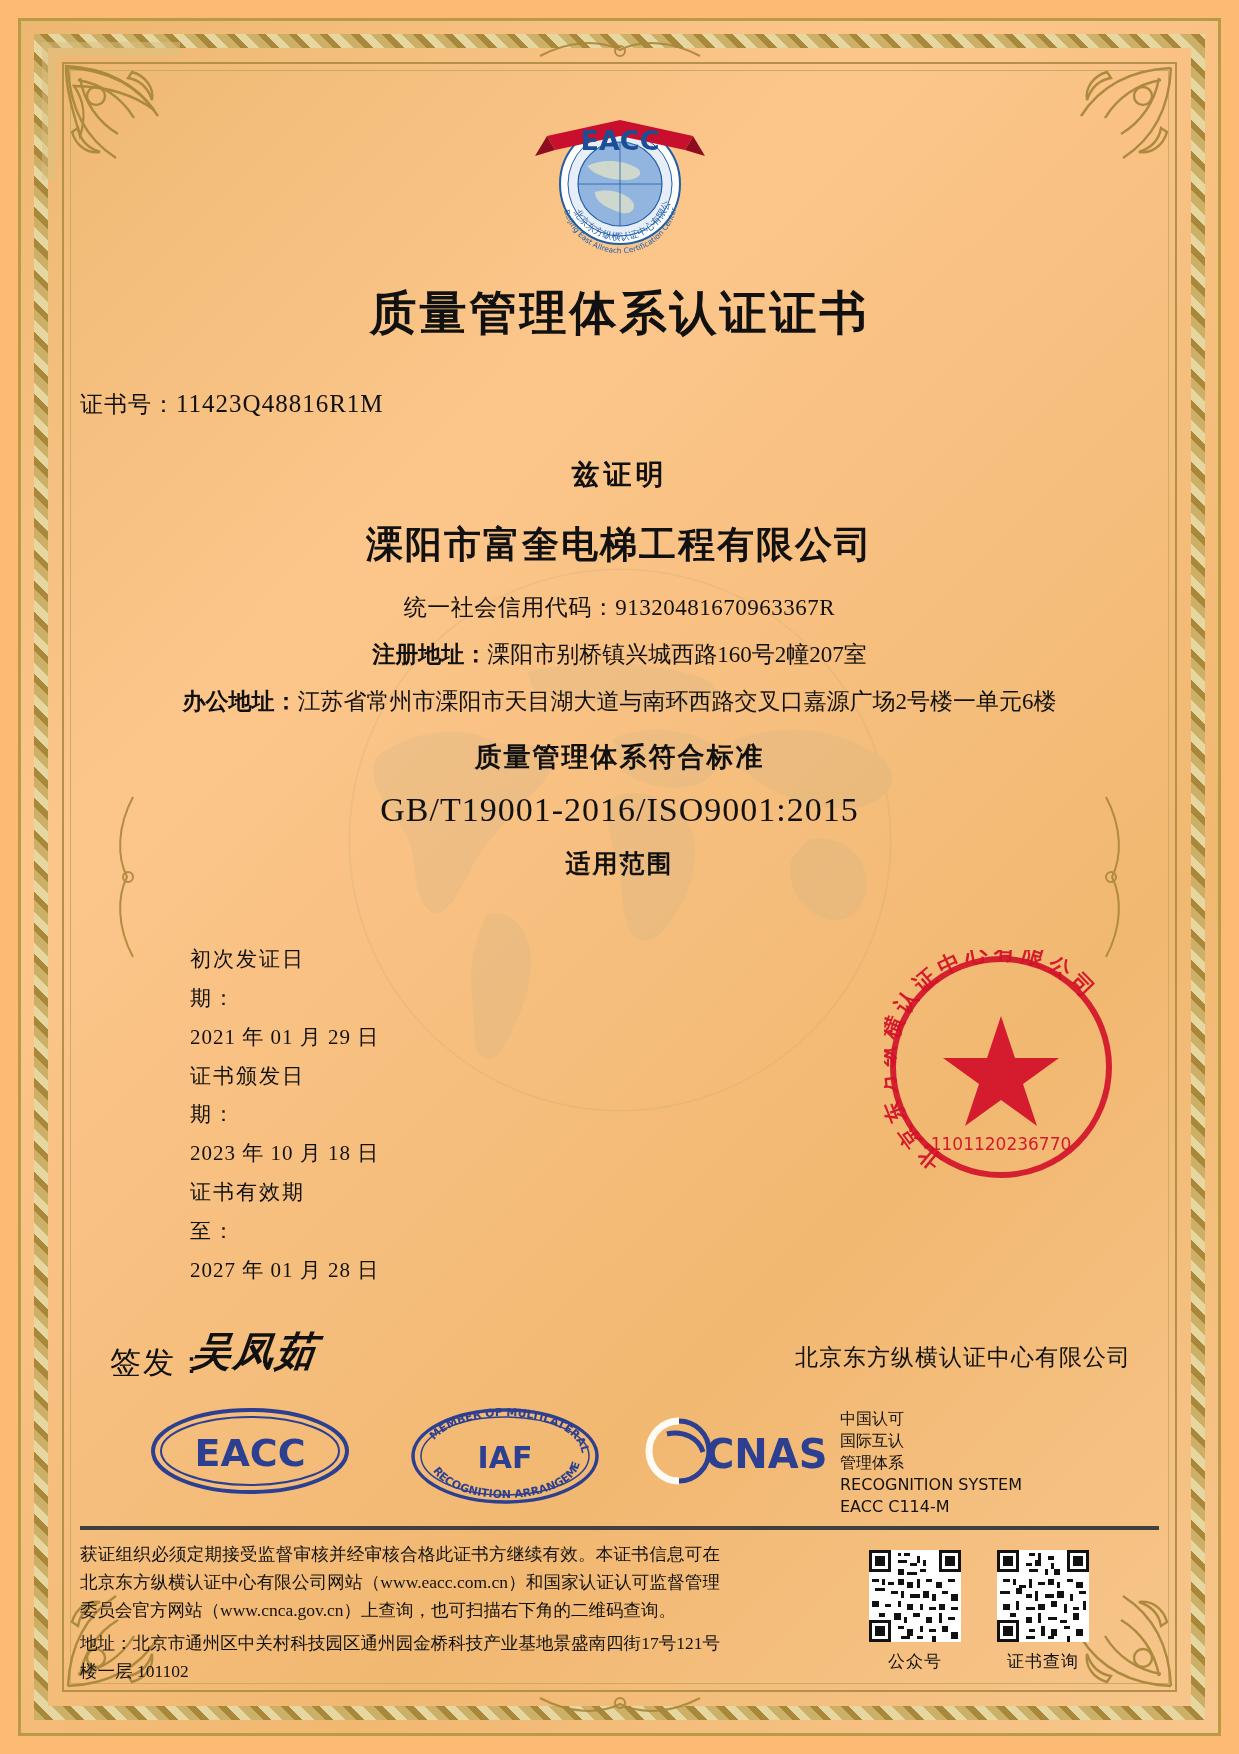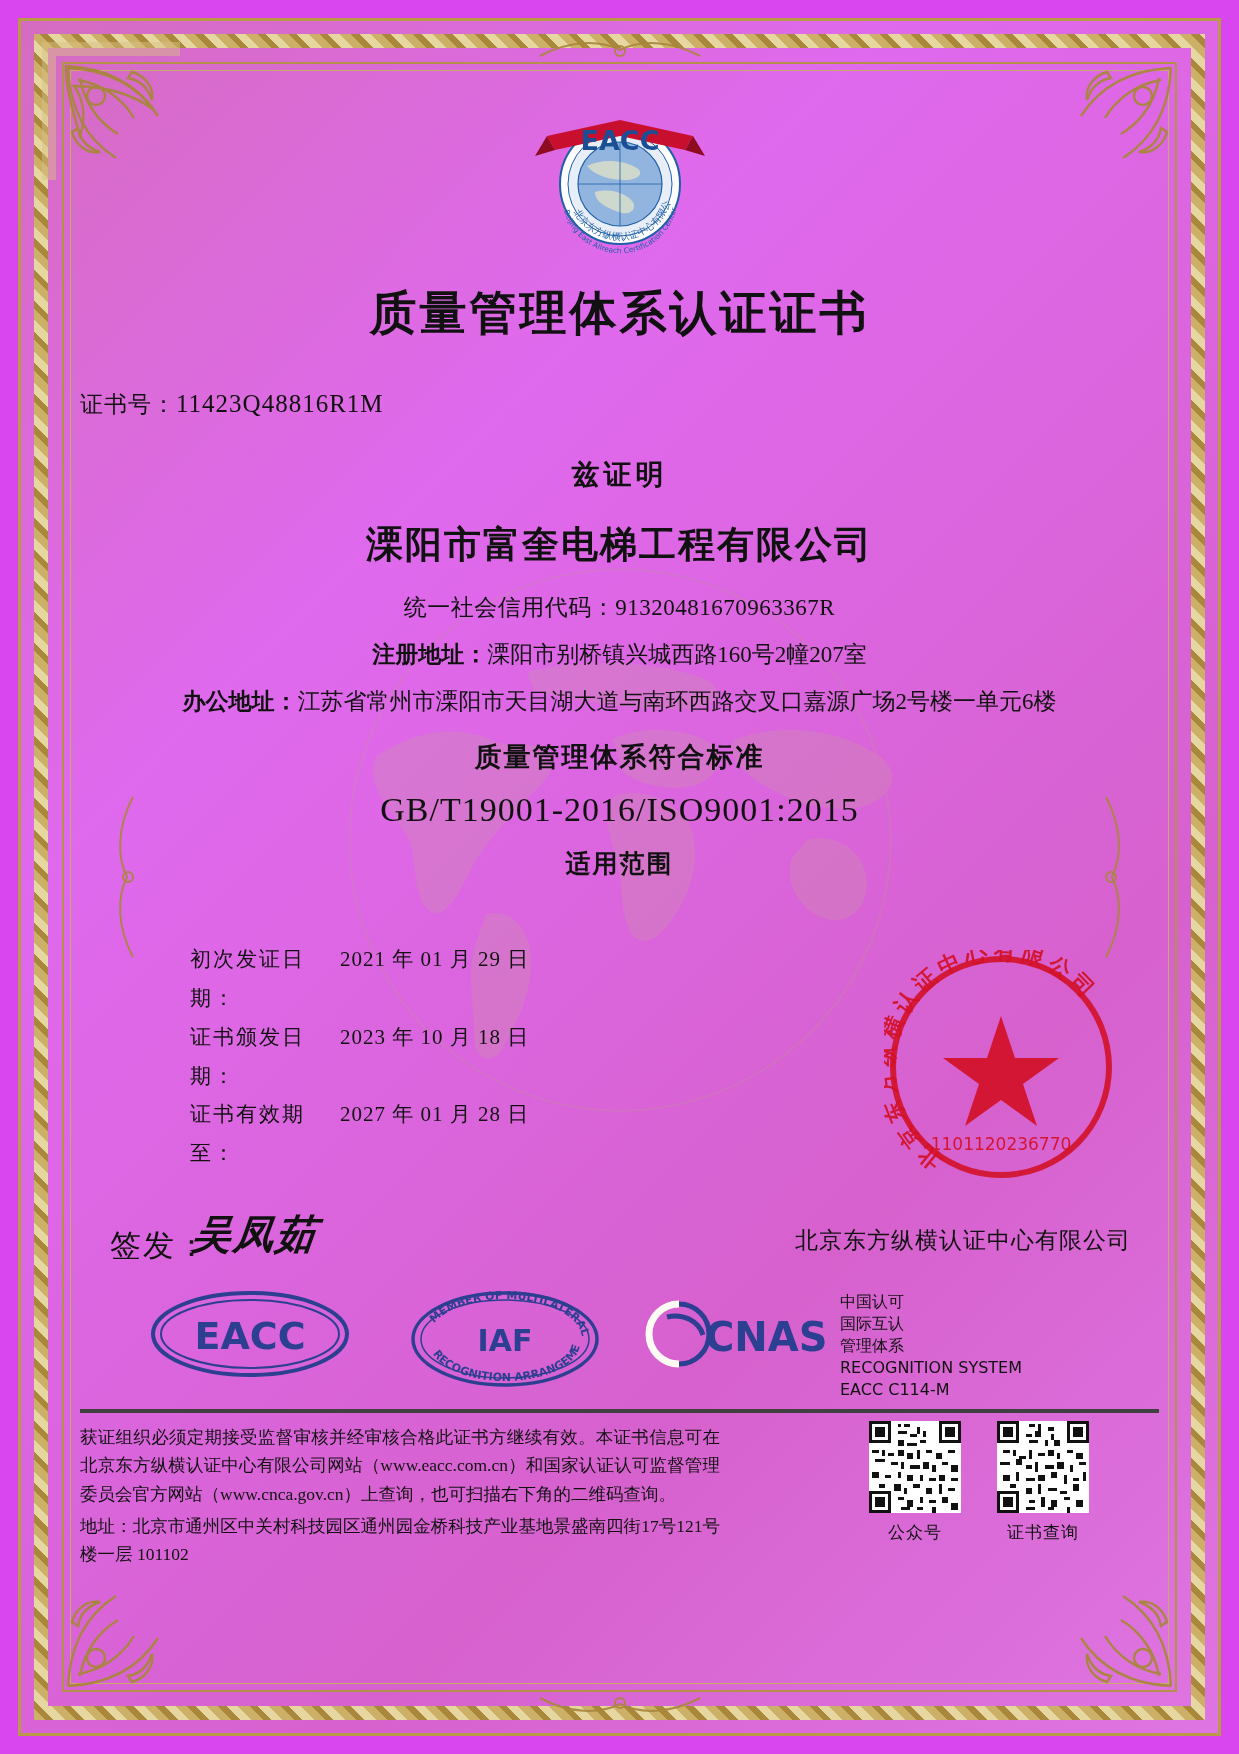--- a/index.html
+++ b/index.html
@@ -8,21 +8,21 @@
     background: #cfcfcf;
   }
   body {
     font-family: "Liberation Serif", serif;
   }
   .page {
     position: relative;
     width: 1239px;
     height: 1754px;
     margin: 0 auto;
-    background: #d946ef;
+    background: #fdba74;
     overflow: hidden;
   }
   
   .frame-outer {
     position: absolute;
     left: 18px; top: 18px; right: 18px; bottom: 18px;
     border: 3px solid #b99a46;
     background:
       linear-gradient(135deg, rgba(206,178,106,0.35), rgba(250,246,232,0.2) 30%, rgba(206,178,106,0.25) 70%, rgba(236,226,196,0.3));
   }
@@ -169,21 +169,21 @@
   }
 
   
   .dates {
     margin-top: 60px;
     margin-left: 110px;
     font-size: 21px;
     color: #111;
     line-height: 1.85;
   }
-  .dates .row { display: flex; }
+  .dates .row { display: flex; flex-direction: column; }
   .dates .k {
     font-family: "DejaVu Sans", sans-serif;
     width: 150px;
     letter-spacing: 2px;
   }
   .dates .v { letter-spacing: 1px; }
 
   
   .sig-row {
     position: relative;
@@ -260,21 +260,21 @@
     width: 640px;
     font-size: 17.5px;
     line-height: 1.62;
     color: #111;
     text-align: justify;
   }
   .footer-text .p2 { margin-top: 4px; }
   .qr-wrap {
     position: absolute;
     right: 70px;
-    top: 8px;
+    top: 20px;
     display: flex;
     gap: 36px;
   }
   .qr-item { text-align: center; }
   .qr {
     width: 92px; height: 92px;
     background: #fff;
   }
   .qr svg { display: block; }
   .qr-cap {

